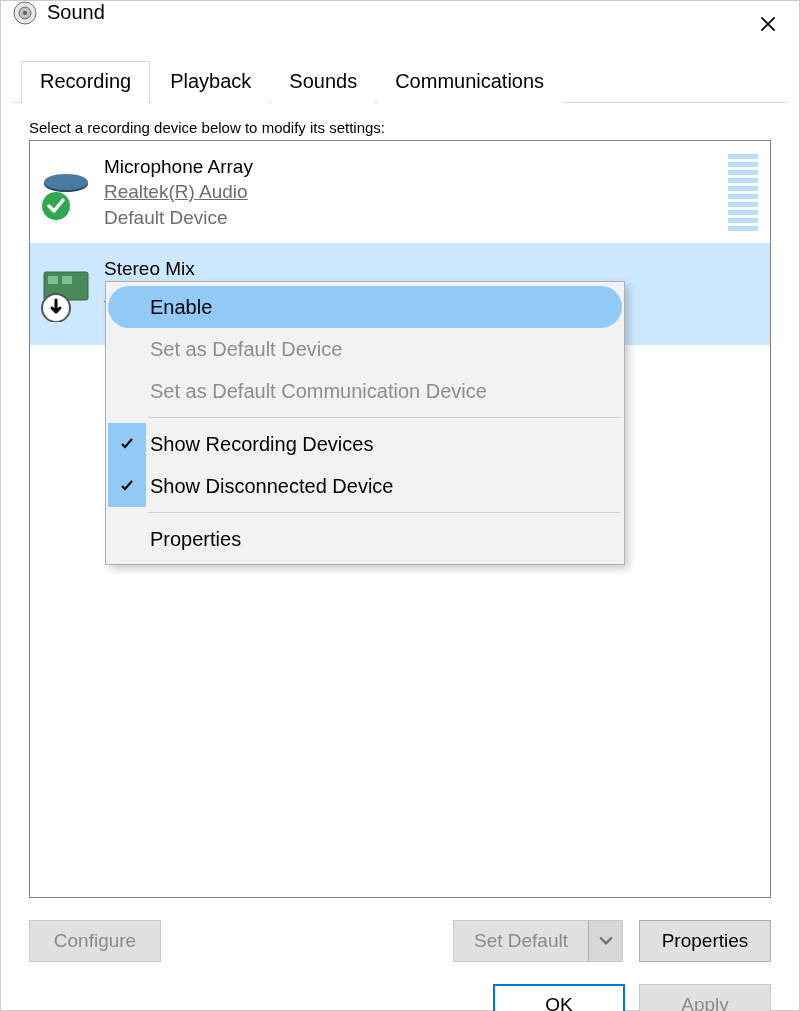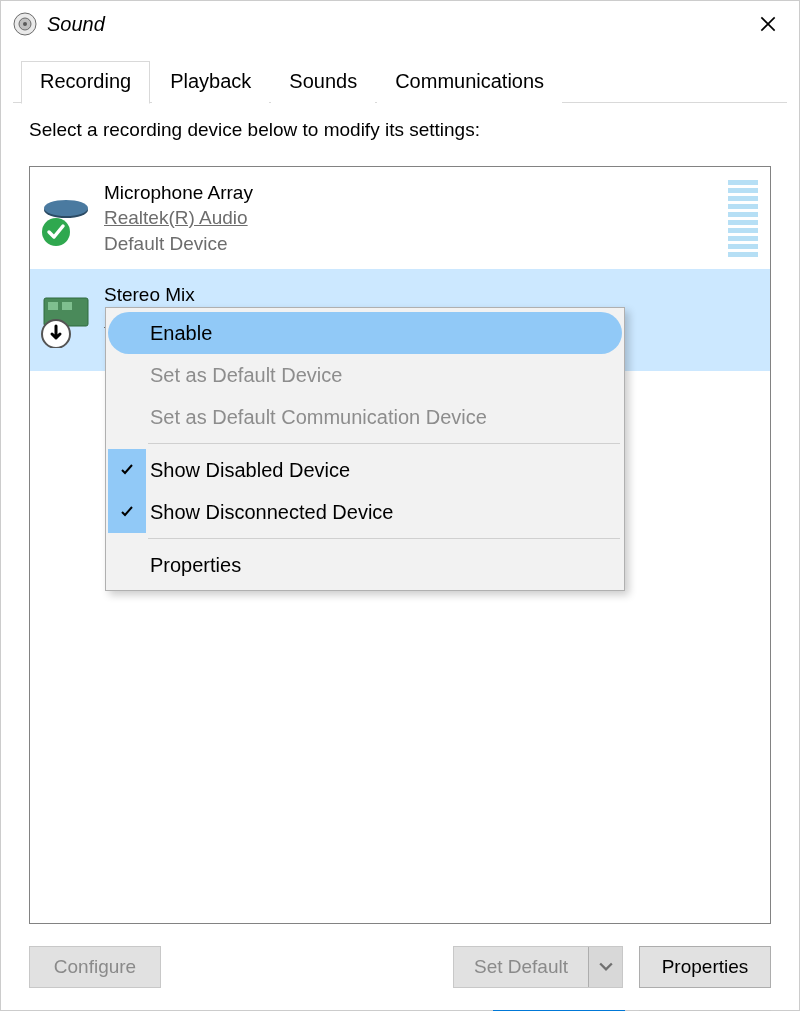--- a/index.html
+++ b/index.html
@@ -15,24 +15,22 @@
       width: 800px;
       height: 1011px;
       background: #fff;
       border: 1px solid #ccc;
       display: flex;
       flex-direction: column;
     }
     .titlebar {
       height: 48px;
       display: flex;
-      align-items: center;
       padding: 0 8px 0 12px;
       background: #fff;
-      font-style: italic;
     }
     .titlebar-icon {
       width: 24px; height: 24px; margin-right: 10px;
     }
     .titlebar-title {
       font-size: 20px;
       color: #000;
       flex: 1;
     }
     .close-btn {
@@ -75,23 +73,23 @@
       background: #fff;
       border: none;
     }
     .content-area {
       padding: 16px 28px 0 28px;
       flex: 1;
       display: flex;
       flex-direction: column;
     }
     .instruction {
-      font-size: 19px;
-      color: #000;
-      margin-bottom: 25px;
+      font-size: 15px;
+      color: #000;
+      margin-bottom: 4px;
     }
     .device-list {
       border: 1px solid #828282;
       background: #fff;
       height: 758px;
       position: relative;
       overflow: visible;
     }
     .device-item {
       display: flex;
@@ -316,21 +314,21 @@
           <span class="cm-check-col"></span>
           <span class="cm-label">Set as Default Communication Device</span>
         </div>
         <div class="cm-sep"></div>
         <div class="cm-item">
           <span class="cm-check-col activecheck">
             <svg viewBox="0 0 16 16" width="16" height="16">
                 <path d="M3 8 l3 3 l7 -8" stroke="#000" stroke-width="2" fill="none"></path>
               </svg>
           </span>
-          <span class="cm-label">Show Disabled Device</span>
+          <span class="cm-label">Show Recording Devices</span>
         </div>
         <div class="cm-item">
           <span class="cm-check-col activecheck">
             <svg viewBox="0 0 16 16" width="16" height="16">
                 <path d="M3 8 l3 3 l7 -8" stroke="#000" stroke-width="2" fill="none"></path>
               </svg>
           </span>
           <span class="cm-label">Show Disconnected Device</span>
         </div>
         <div class="cm-sep"></div>

